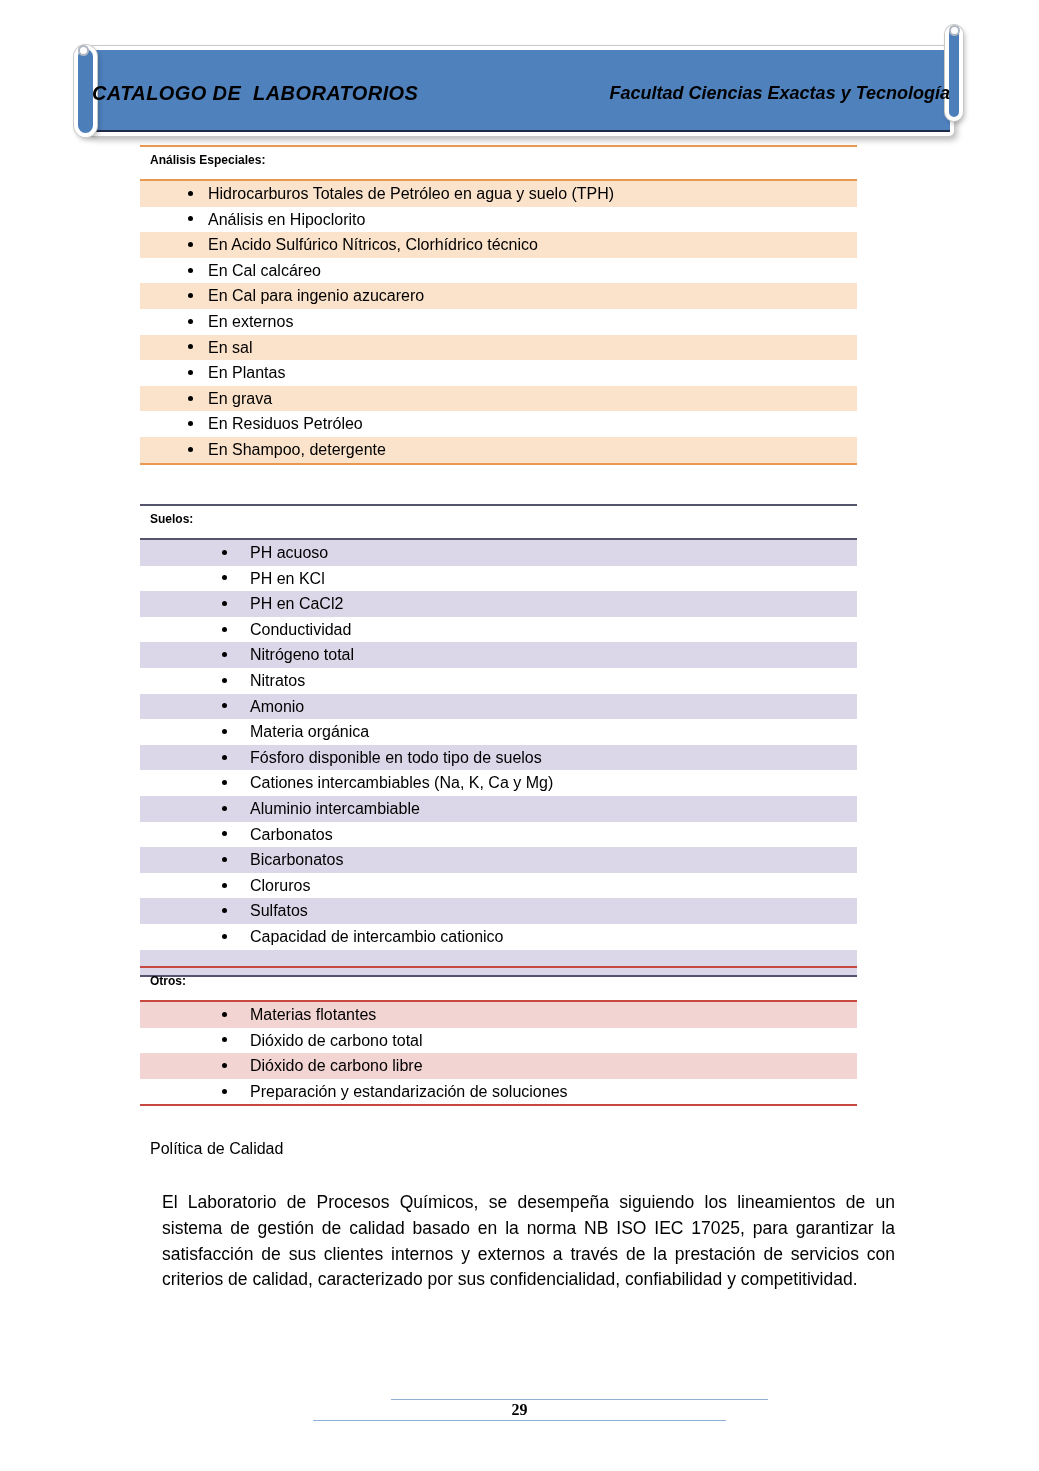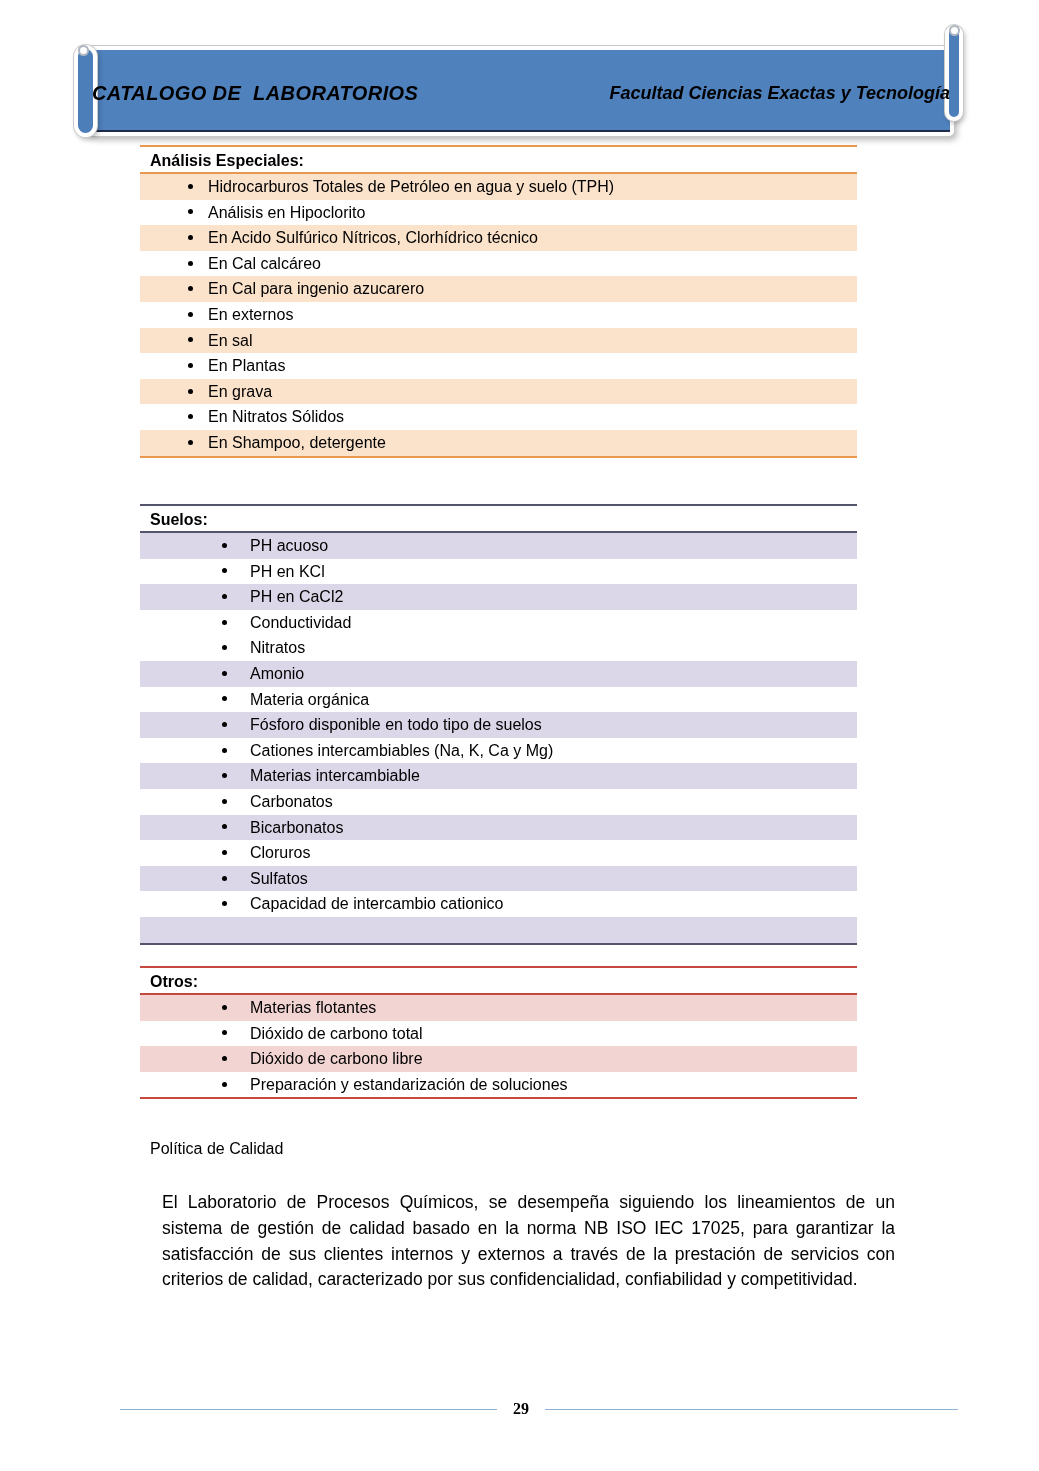--- a/index.html
+++ b/index.html
@@ -34,40 +34,40 @@
     background:#fff;border:2px solid #aeb6c2;border-radius:50%;
   }
 
   
   .section{position:absolute;left:140px;width:717px;}
   .sec0{top:145px;}
   .sec1{top:504px;}
   .sec2{top:966px;}
   .section-heading{
     border-top:2px solid var(--accent);border-bottom:2px solid var(--accent);
-    padding:3px 0 1px 10px;font-weight:bold;font-size:16px;line-height:21px;
+    padding:3px 0 8px 10px;font-weight:bold;font-size:12px;line-height:21px;
   }
   .rows{list-style:none;margin:0;padding:0;border-bottom:2px solid var(--accent);}
   .row{position:relative;height:25.6px;line-height:25.6px;font-size:16px;}
   .row.shaded{background:var(--row);}
   .row .bullet{
     position:absolute;left:var(--bx);top:50%;margin-top:-3px;
     width:5px;height:5px;border-radius:50%;background:#000;
   }
   .row .txt{position:absolute;left:var(--tx);top:0;white-space:nowrap;}
   .indent-1{--bx:48px;--tx:68px;}
   .indent-2{--bx:82px;--tx:110px;}
 
   
   .policy{position:absolute;left:150px;top:1140px;width:757px;}
   .policy-title{margin:0 0 32px 0;font-size:16px;font-weight:normal;}
   .policy-body{margin:12px;font-size:17.5px;line-height:25.8px;text-align:justify;}
 
   
-  .footer{position:absolute;left:0;top:1399px;width:1039px;display:flex;align-items:center;}
+  .footer{position:absolute;left:0;top:1399px;width:1039px;display:flex;align-items:center;flex-direction:column;}
   .fline{height:0;border-top:1.5px solid var(--flc,#8fb1d6);}
   .fline-left{width:377px;margin-left:120px;}
   .fline-right{width:413px;}
   .page-number{
     width:48px;text-align:center;
     font-family:"Liberation Serif",serif;font-size:16px;font-weight:bold;line-height:20px;
   }
 </style>
 </head>
 <body>
@@ -116,21 +116,21 @@
         <li class="row">
           <span class="bullet"></span>
           <span class="txt">En Plantas</span>
         </li>
         <li class="row shaded">
           <span class="bullet"></span>
           <span class="txt">En grava</span>
         </li>
         <li class="row">
           <span class="bullet"></span>
-          <span class="txt">En Nitratos Sólidos</span>
+          <span class="txt">En Residuos Petróleo</span>
         </li>
         <li class="row shaded">
           <span class="bullet"></span>
           <span class="txt">En Shampoo, detergente</span>
         </li>
       </ul>
   </div>
 
   <div class="section sec1 indent-2" style="--accent: #54546d; --row: #dcd7e8;">
     <div class="section-heading">Suelos:</div>
@@ -145,20 +145,24 @@
           <span class="txt">PH en KCl</span>
         </li>
         <li class="row shaded">
           <span class="bullet"></span>
           <span class="txt">PH en CaCl2</span>
         </li>
         <li class="row">
           <span class="bullet"></span>
           <span class="txt">Conductividad</span>
         </li>
+        <li class="row shaded">
+          <span class="bullet"></span>
+          <span class="txt">Nitrógeno total</span>
+        </li>
         <li class="row">
           <span class="bullet"></span>
           <span class="txt">Nitratos</span>
         </li>
         <li class="row shaded">
           <span class="bullet"></span>
           <span class="txt">Amonio</span>
         </li>
         <li class="row">
           <span class="bullet"></span>
@@ -167,21 +171,21 @@
         <li class="row shaded">
           <span class="bullet"></span>
           <span class="txt">Fósforo disponible en todo tipo de suelos</span>
         </li>
         <li class="row">
           <span class="bullet"></span>
           <span class="txt">Cationes intercambiables (Na, K, Ca y Mg)</span>
         </li>
         <li class="row shaded">
           <span class="bullet"></span>
-          <span class="txt">Materias intercambiable</span>
+          <span class="txt">Aluminio intercambiable</span>
         </li>
         <li class="row">
           <span class="bullet"></span>
           <span class="txt">Carbonatos</span>
         </li>
         <li class="row shaded">
           <span class="bullet"></span>
           <span class="txt">Bicarbonatos</span>
         </li>
         <li class="row">

